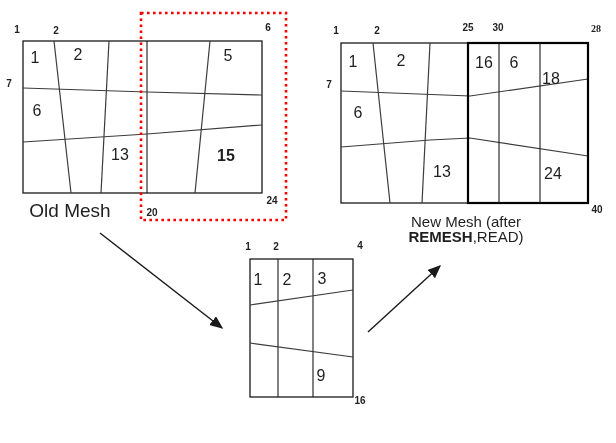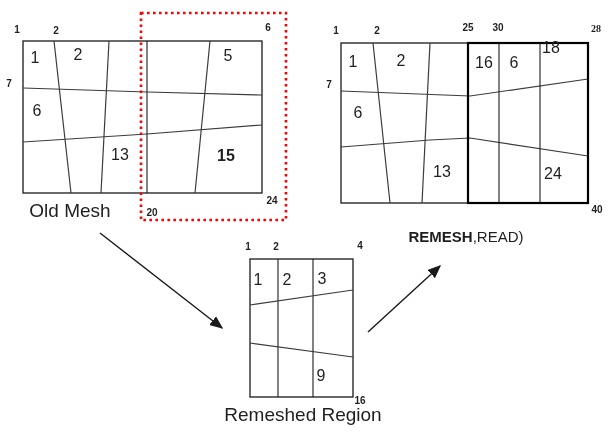--- a/index.html
+++ b/index.html
@@ -119,28 +119,27 @@
       <span class="node-label" style="left: 498px; top: 27px;">30</span>
       <span class="node-label" style="left: 596px; top: 28px; font-family: Liberation Serif, serif;">28</span>
       <span class="node-label" style="left: 329px; top: 84px;">7</span>
       <span class="node-label" style="left: 597px; top: 209px;">40</span>
     </div>
   <div>
       <span class="elem-label" style="left: 353px; top: 62px;">1</span>
       <span class="elem-label" style="left: 401px; top: 61px;">2</span>
       <span class="elem-label" style="left: 484px; top: 63px;">16</span>
       <span class="elem-label" style="left: 514px; top: 63px;">6</span>
-      <span class="elem-label" style="left: 551px; top: 48px;">18</span>
+      <span class="elem-label" style="left: 551px; top: 79px;">18</span>
       <span class="elem-label" style="left: 358px; top: 113px;">6</span>
       <span class="elem-label" style="left: 442px; top: 172px;">13</span>
       <span class="elem-label" style="left: 553px; top: 174px;">24</span>
     </div>
 
   <div class="caption" style="left:70px;top:211px;">Old Mesh</div>
 
-  <div class="caption" style="left:303px;top:415px;">Remeshed Region</div>
 
   <div class="caption-multiline" style="left:466px;top:214px;">
-    <br>
+    <span>New Mesh (after</span><br>
     <b>REMESH</b><span>,READ)</span>
   </div>
 
 </div>
 
 </body></html>

